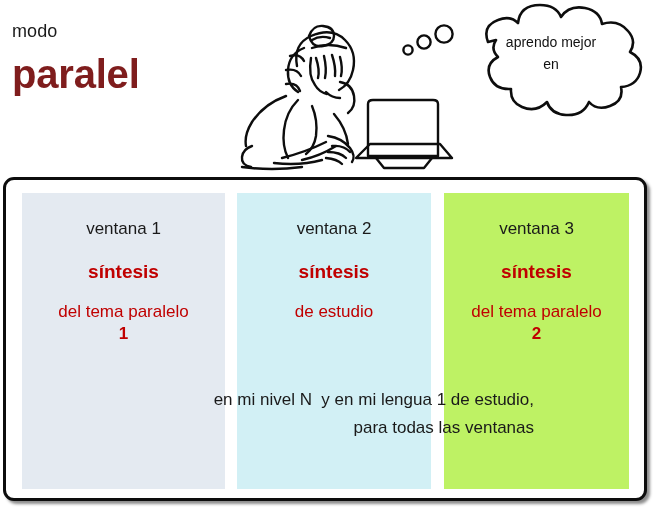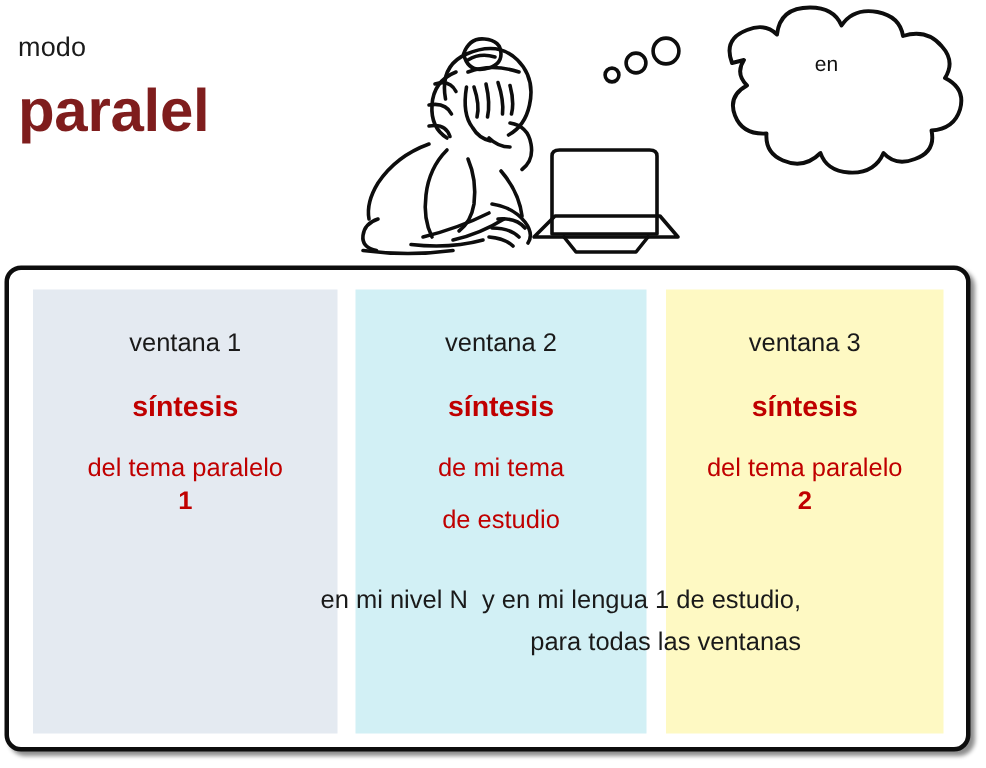--- a/index.html
+++ b/index.html
@@ -214,20 +214,21 @@
                q14 7 10 21 q-4 13 -19 14
                q3 14 -11 19 q-13 5 -21 -4
                q-6 14 -23 13 q-15 -1 -19 -13
                q-11 11 -25 5 q-12 -5 -11 -18
                q-16 1 -21 -12 q-5 -13 8 -20
                q-8 -8 -2 -17 Z"></path>
     </g>
   </svg>
 
   <div id="bubble-text">
+    <div>aprendo  mejor</div>
     <div>en</div>
   </div>
 </div>
 
 <div id="panel" style="border-color: rgb(13, 13, 13);">
   <div id="columns">
 
     <div class="column" id="col-1" style="background: rgb(228, 234, 241);">
       <div class="col-body">
         <div class="window-label">ventana 1</div>
@@ -237,27 +238,26 @@
           <span class="num">1</span>
         </div>
       </div>
     </div>
 
     <div class="column" id="col-2" style="background: rgb(210, 240, 245);">
       <div class="col-body">
         <div class="window-label">ventana 2</div>
         <div class="synth-word" style="color: rgb(192, 0, 0);">síntesis</div>
         <div class="topic" style="color: rgb(192, 0, 0);">
-          <span class="plain">de mi tema</span>
           <span class="plain">de estudio</span>
         </div>
       </div>
     </div>
 
-    <div class="column" id="col-3" style="background: #fef9c3;">
+    <div class="column" id="col-3" style="background: #bef264;">
       <div class="col-body">
         <div class="window-label">ventana 3</div>
         <div class="synth-word" style="color: rgb(192, 0, 0);">síntesis</div>
         <div class="topic" style="color: rgb(192, 0, 0);">
           <span class="plain">del tema paralelo</span>
           <span class="num">2</span>
         </div>
       </div>
     </div>
 

